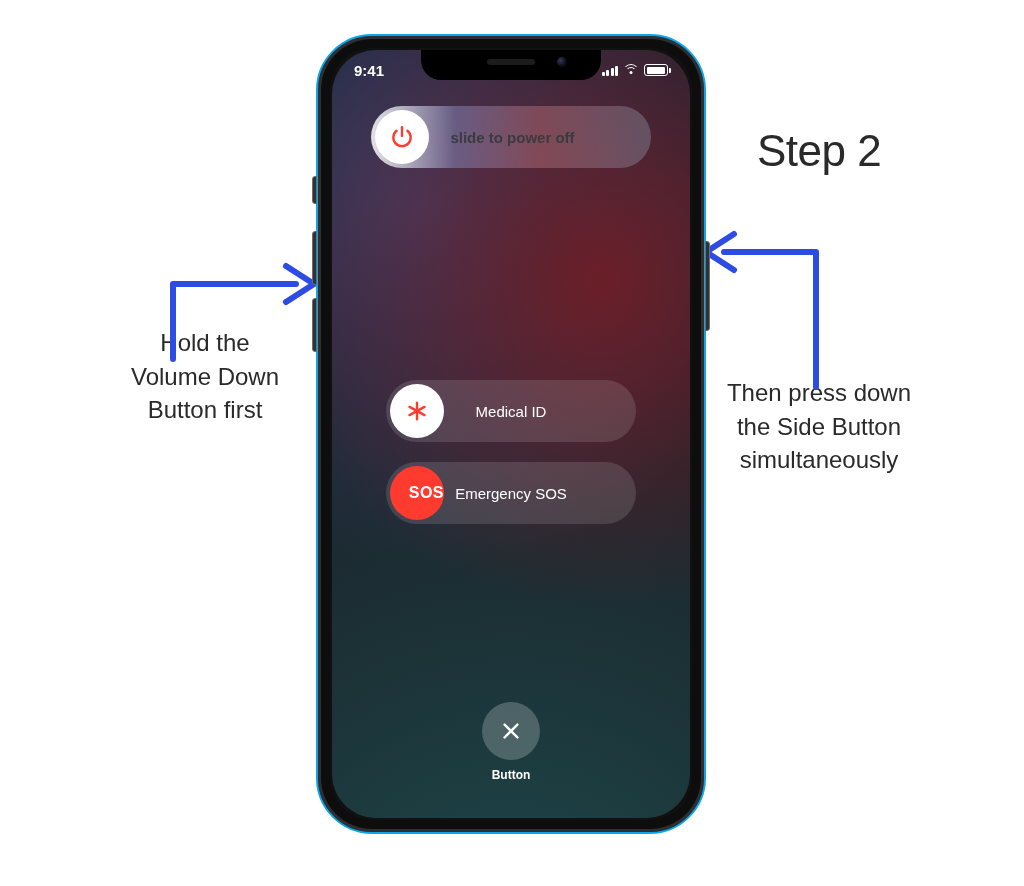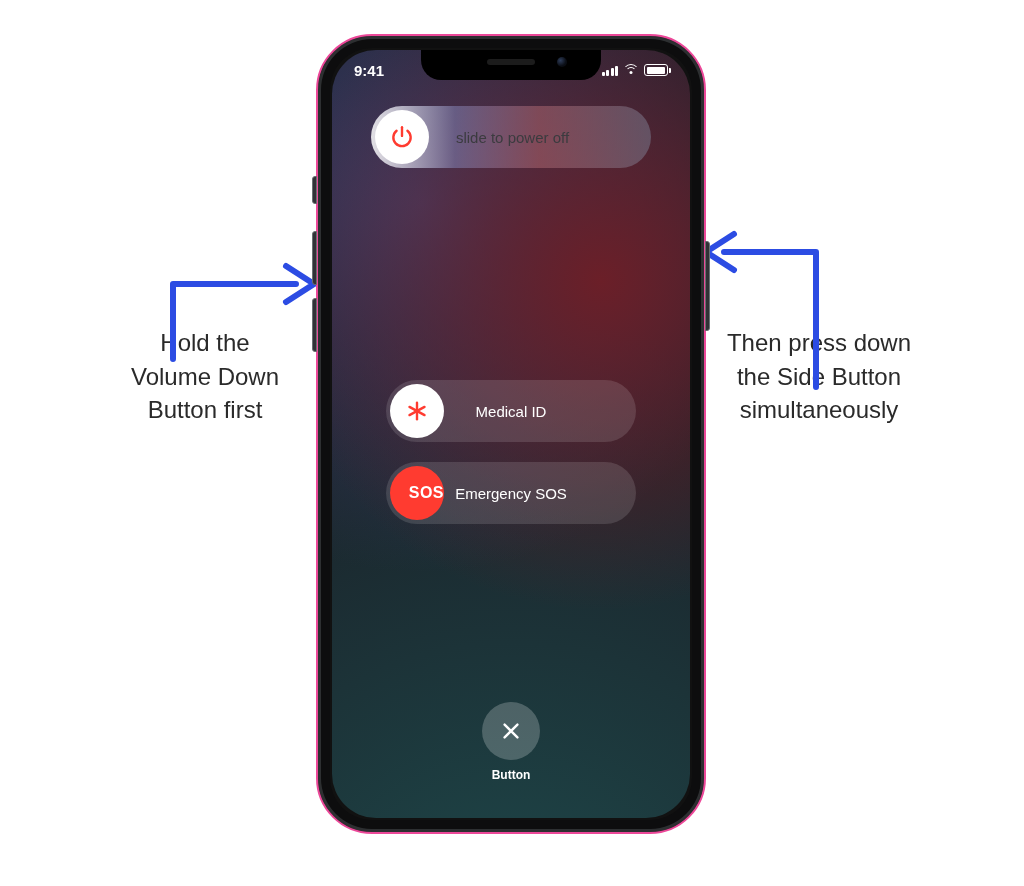--- a/index.html
+++ b/index.html
@@ -15,21 +15,21 @@
 
   
   .phone {
     position: absolute;
     left: 316px;
     top: 34px;
     width: 390px;
     height: 800px;
     border-radius: 56px;
     background: #111;
-    border: 2px solid #ec4899;
+    border: 2px solid #0ea5e9;
     box-shadow:
       inset 0 0 0 3px #2d2f31,
       inset 0 0 0 12px #0d0d0e;
     padding: 14px;
   }
   .screen {
     position: relative;
     width: 100%;
     height: 100%;
     border-radius: 44px;
@@ -135,21 +135,21 @@
     background: rgba(255,255,255,0.13);
     justify-content: center;
   }
   .slider.sos {
     top: 412px;
     width: 250px;
     background: rgba(255,255,255,0.13);
     justify-content: center;
   }
   .slider .label { flex: 1; text-align: center; }
-  .slider.power .label { padding-left: 3px; }
+  .slider.power .label { padding-left: 3px; font-weight: bold; }
   .handle {
     position: absolute;
     left: 4px;
     width: 54px; height: 54px;
     border-radius: 50%;
     display: flex; align-items: center; justify-content: center;
   }
   .handle.white { background: #fff; }
   .handle.red   { background: #ff3b30; color: #ffffff; font-weight: 700; font-size: 16px; letter-spacing: 0.5px; justify-content: flex-end; }
 
@@ -188,20 +188,21 @@
 
 <div class="ann left">
   <div class="body">Hold the<br>Volume Down<br>Button first</div>
 </div>
 <svg class="arrow l" width="170" height="140" viewBox="0 0 170 140">
   <path d="M 5 135 L 5 60 L 128 60" fill="none" stroke="#2C4CE3" stroke-width="6" stroke-linecap="round" stroke-linejoin="round"></path>
   <path d="M 146 60 L 118 42 M 146 60 L 118 78" fill="none" stroke="#2C4CE3" stroke-width="6" stroke-linecap="round" stroke-linejoin="round"></path>
 </svg>
 
 <div class="ann right">
+  <div class="title">Step 2</div>
   <div class="body">Then press down<br>the Side Button<br>simultaneously</div>
 </div>
 <svg class="arrow r" width="130" height="200" viewBox="0 0 130 200">
   <path d="M 122 195 L 122 60 L 30 60" fill="none" stroke="#2C4CE3" stroke-width="6" stroke-linecap="round" stroke-linejoin="round"></path>
   <path d="M 12 60 L 40 42 M 12 60 L 40 78" fill="none" stroke="#2C4CE3" stroke-width="6" stroke-linecap="round" stroke-linejoin="round"></path>
 </svg>
 
 <div class="phone">
   <div class="btn-mute"></div>
   <div class="btn-vol up"></div>

